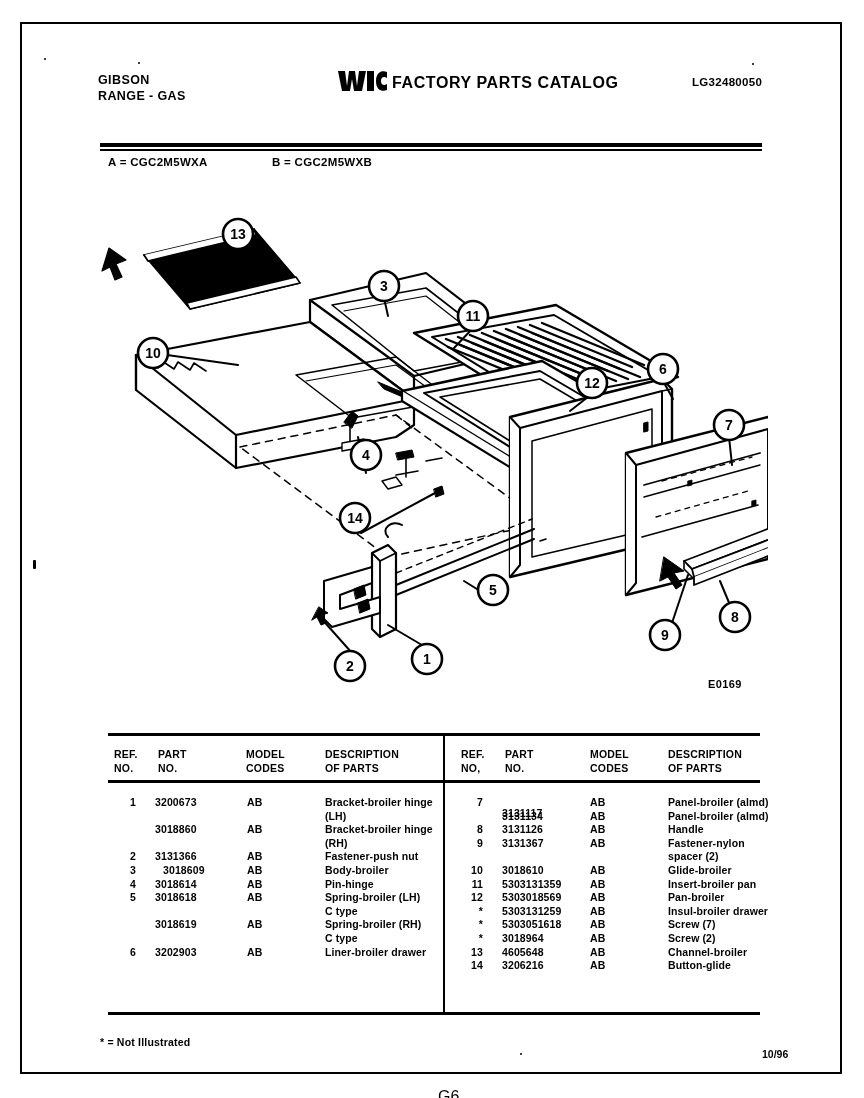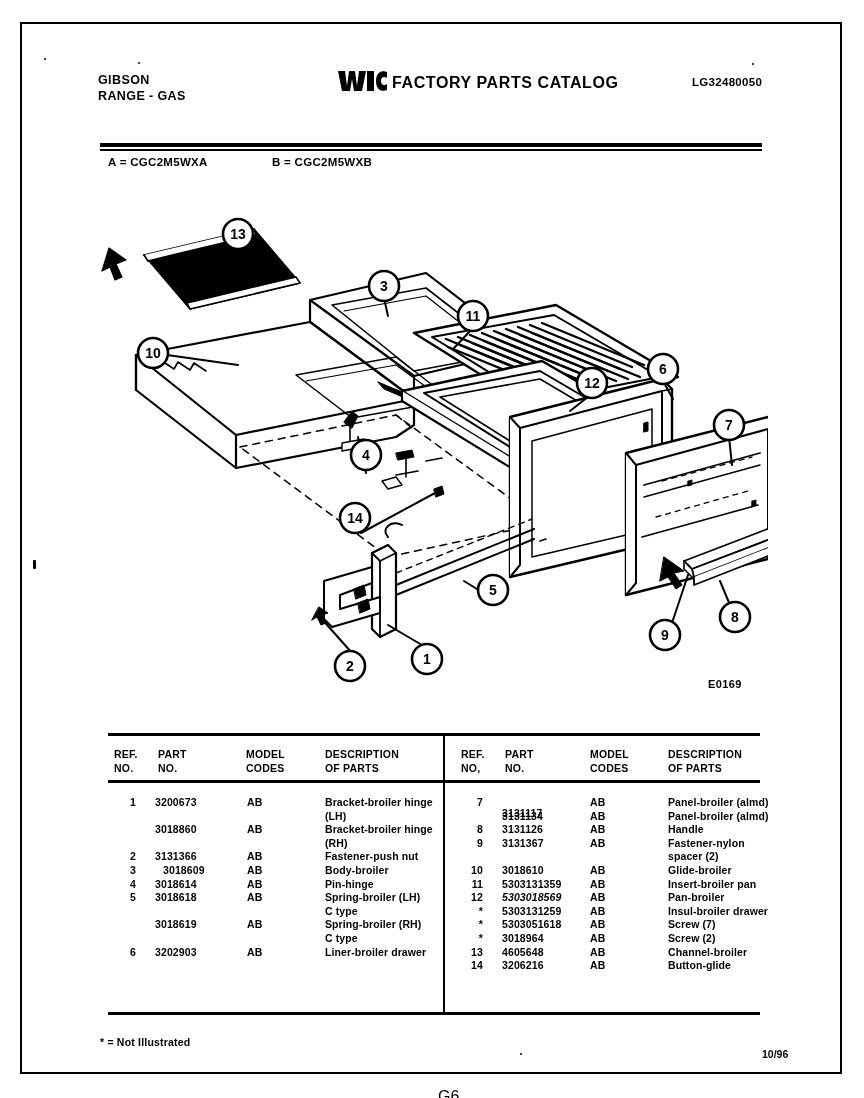--- a/index.html
+++ b/index.html
@@ -564,21 +564,21 @@
         <div class="c-desc" style="left: 668px; top: 0px;">Glide-broiler</div>
       </div>
       <div class="row-line" style="left: 0px; top: 81.6px; position: absolute;">
         <div class="c-ref" style="left: 461px; top: 0px; width: 22px; text-align: right;">11</div>
         <div class="c-part" style="left: 502px; top: 0px;">5303131359</div>
         <div class="c-code" style="left: 590px; top: 0px;">AB</div>
         <div class="c-desc" style="left: 668px; top: 0px;">Insert-broiler pan</div>
       </div>
       <div class="row-line" style="left: 0px; top: 95.2px; position: absolute;">
         <div class="c-ref" style="left: 461px; top: 0px; width: 22px; text-align: right;">12</div>
-        <div class="c-part" style="left: 502px; top: 0px; font-style: italic;">5303018569</div>
+        <div class="c-part" style="left: 502px; top: 0px;">5303018569</div>
         <div class="c-code" style="left: 590px; top: 0px;">AB</div>
         <div class="c-desc" style="left: 668px; top: 0px;">Pan-broiler</div>
       </div>
       <div class="row-line" style="left: 0px; top: 108.8px; position: absolute;">
         <div class="c-ref" style="left: 461px; top: 0px; width: 22px; text-align: right;">*</div>
         <div class="c-part" style="left: 502px; top: 0px;">5303131259</div>
         <div class="c-code" style="left: 590px; top: 0px;">AB</div>
         <div class="c-desc" style="left: 668px; top: 0px;">Insul-broiler drawer</div>
       </div>
       <div class="row-line" style="left: 0px; top: 122.4px; position: absolute;">

